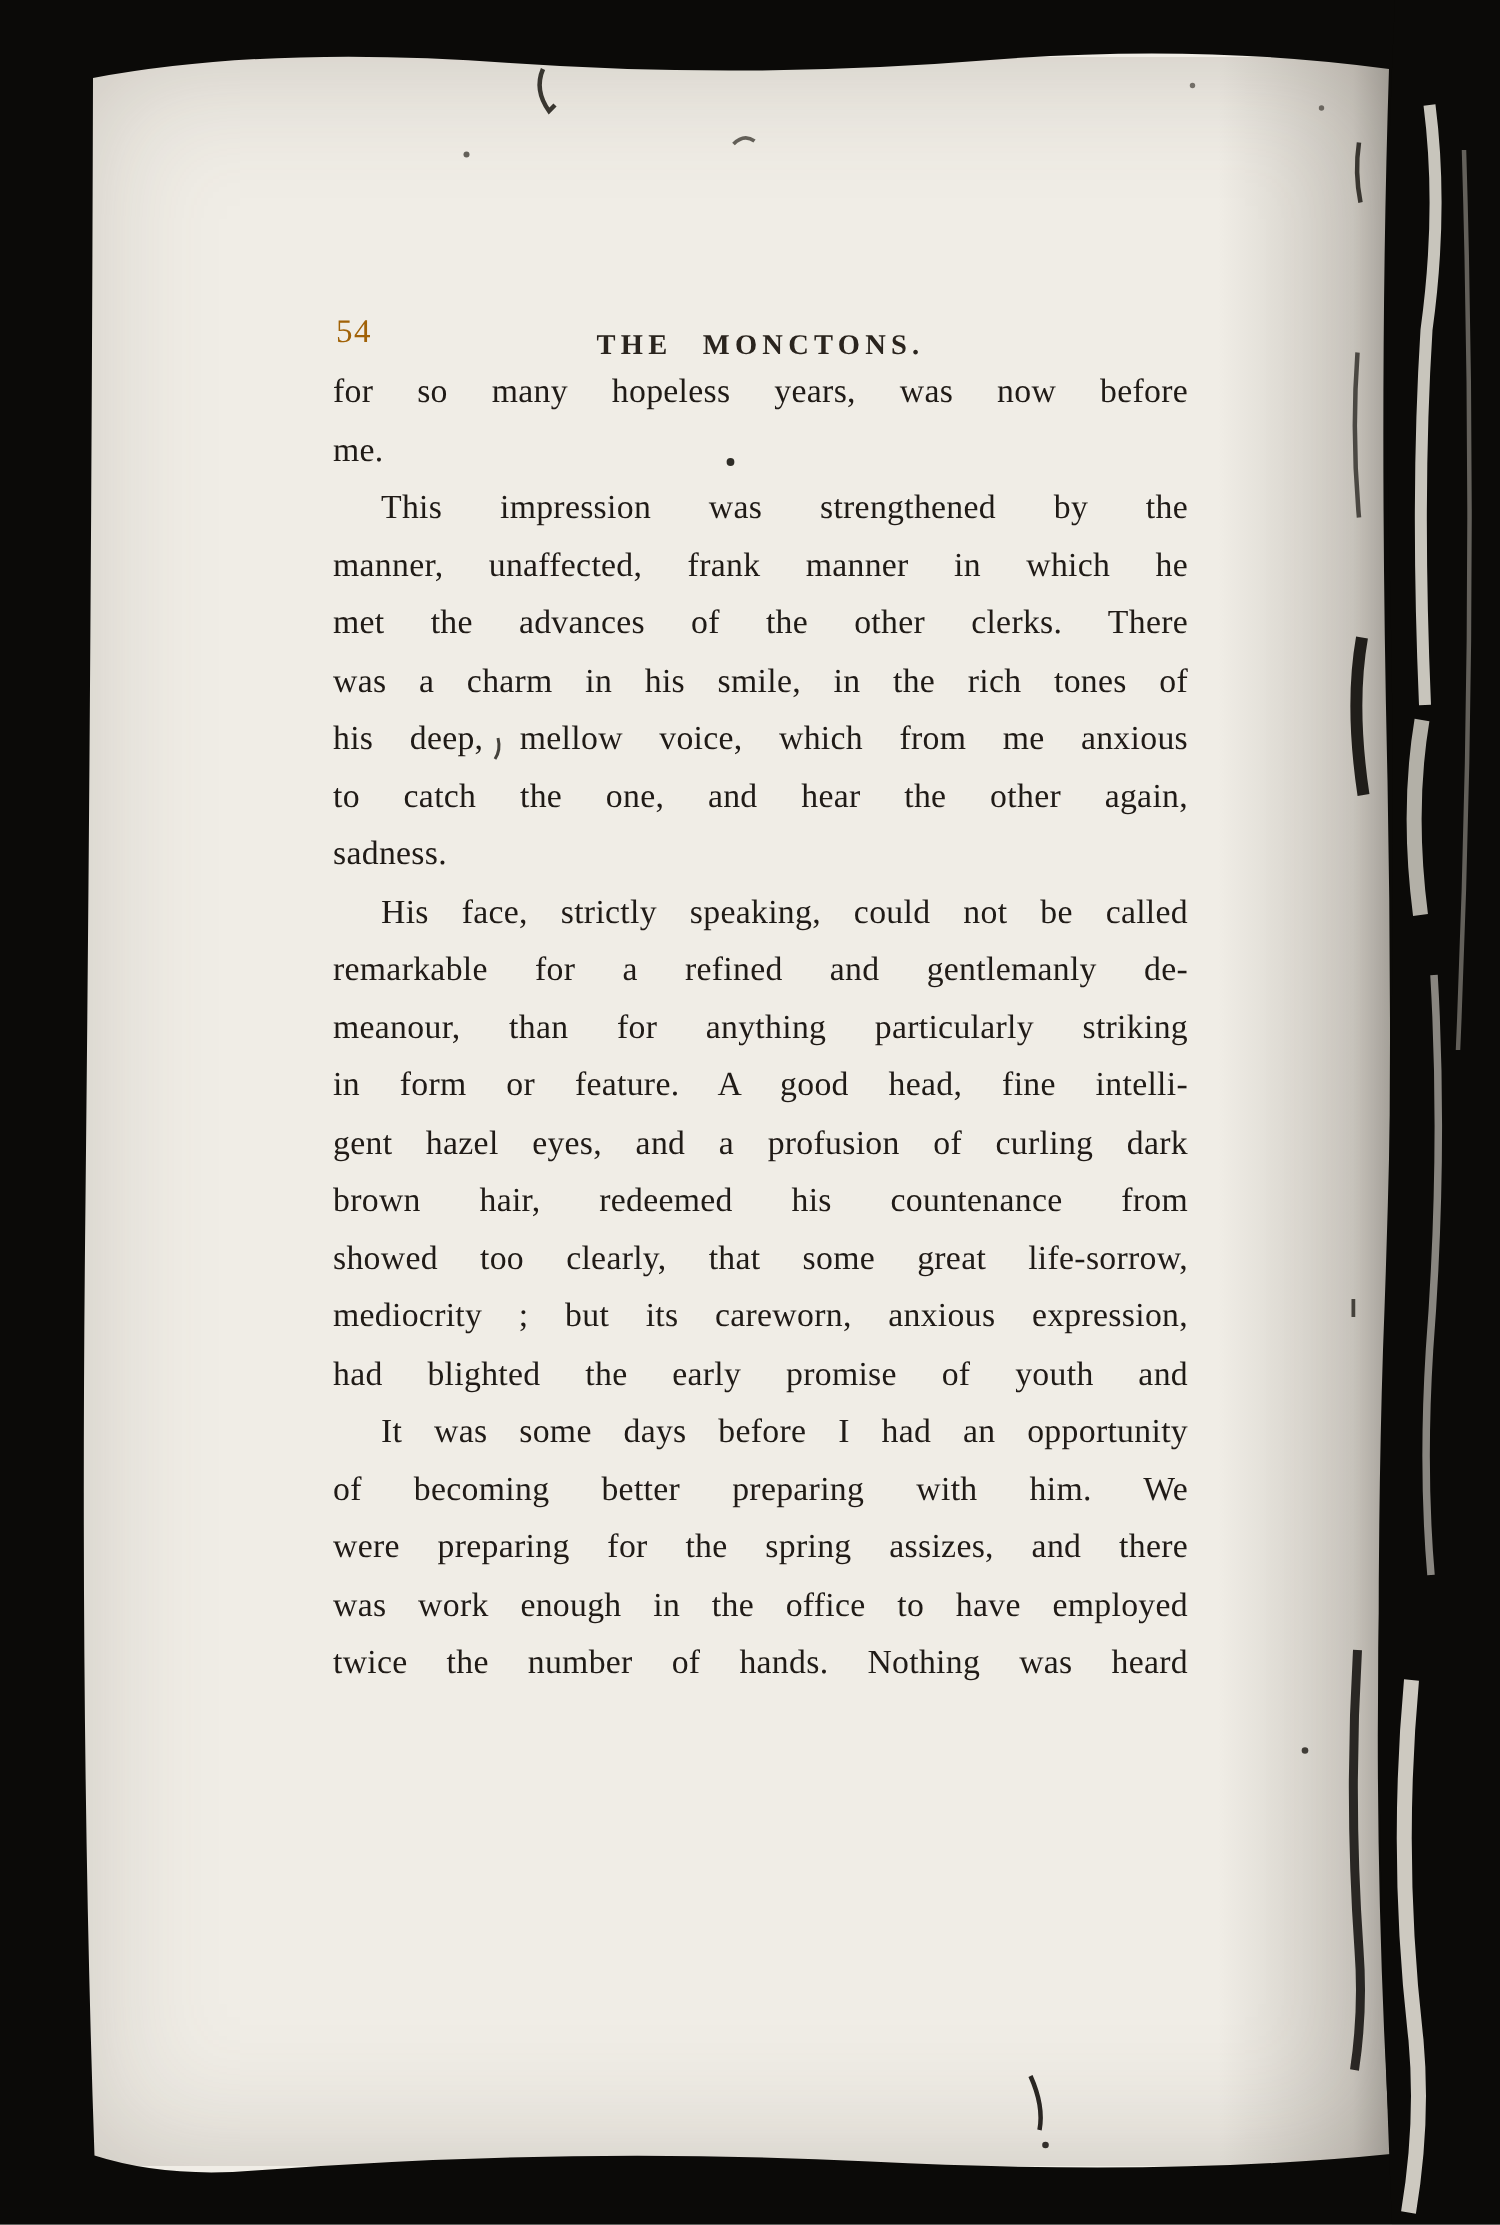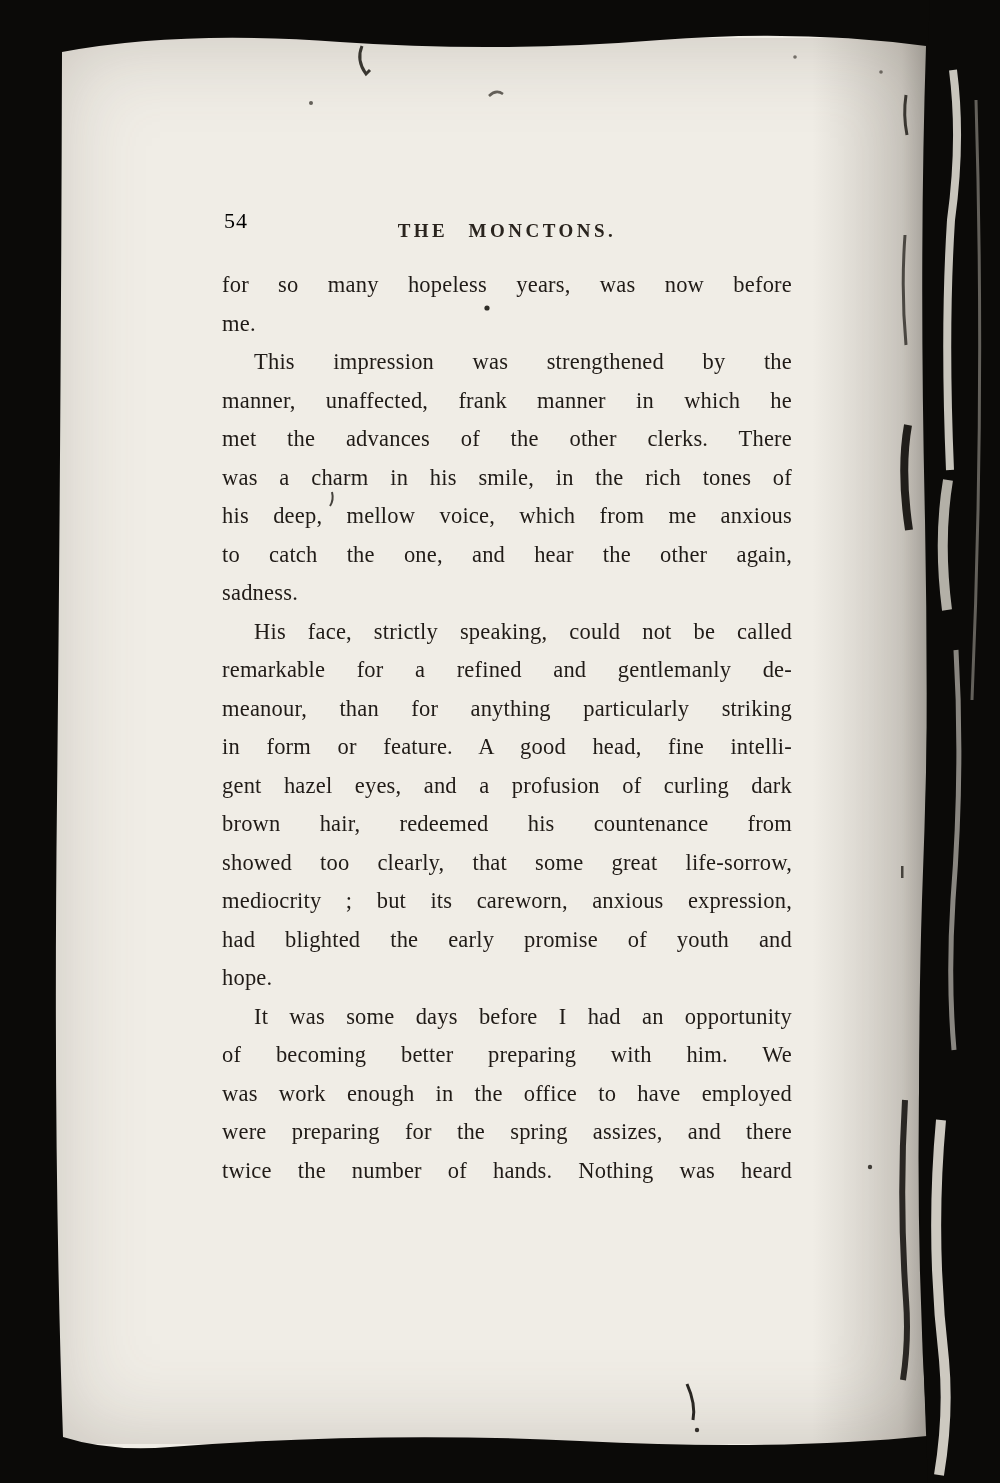--- a/index.html
+++ b/index.html
@@ -26,28 +26,28 @@
 
   .text-column{
     position:absolute;left:222px;top:202px;width:570px;z-index:3;
     color:#201b17;
   }
   .header-row{
     position:relative;height:40px;
   }
   .page-number{
     position:absolute;left:2px;top:6px;
-    font-size:22px;letter-spacing:1px;color:#000000;
+    font-size:22px;letter-spacing:1px;color:#a16207;
   }
   .running-title{
     position:absolute;left:0;right:0;top:18px;text-align:center;
     font-size:19px;font-weight:bold;letter-spacing:3.5px;word-spacing:12px;
     color:#2a241e;
   }
-  .page-body{margin-top:24px;}
+  .page-body{}
   .paragraph{margin:0;}
   .line{
     font-size:22.5px;
     line-height:38.5px;
     letter-spacing:.2px;
     text-align:justify;
     text-align-last:justify;
     white-space:normal;
   }
   .line.indent{padding-left:32px;}
@@ -83,27 +83,26 @@
         <div class="paragraph">
           <div class="line indent">His face, strictly speaking, could not be called</div>
           <div class="line">remarkable for a refined and gentlemanly de-</div>
           <div class="line">meanour, than for anything particularly striking</div>
           <div class="line">in form or feature. A good head, fine intelli-</div>
           <div class="line">gent hazel eyes, and a profusion of curling dark</div>
           <div class="line">brown hair, redeemed his countenance from</div>
           <div class="line">showed too clearly, that some great life-sorrow,</div>
           <div class="line">mediocrity ; but its careworn, anxious expression,</div>
           <div class="line">had blighted the early promise of youth and</div>
-          <div class="line last">hope.</div>
         </div>
         <div class="paragraph">
           <div class="line indent">It was some days before I had an opportunity</div>
           <div class="line">of becoming better preparing with him. We</div>
+          <div class="line">were preparing for the spring assizes, and there</div>
           <div class="line">was work enough in the office to have employed</div>
-          <div class="line">were preparing for the spring assizes, and there</div>
           <div class="line">twice the number of hands. Nothing was heard</div>
         </div>
       </div>
   </div>
 
   <svg class="scan-svg" width="1000" height="1483" viewBox="0 0 1000 1483">
 
     <path fill="#0b0a08" fill-rule="evenodd" d="M0,0 H1000 V1483 H0 Z
              M62,52
              Q180,30 340,42 Q500,53 660,40 Q800,29 926,46

